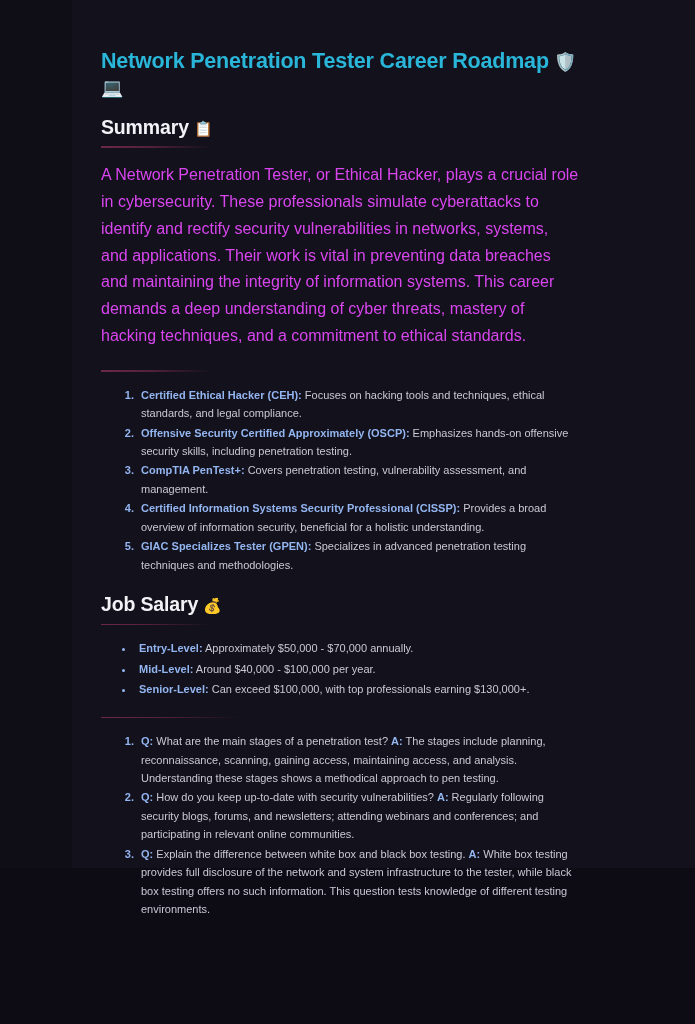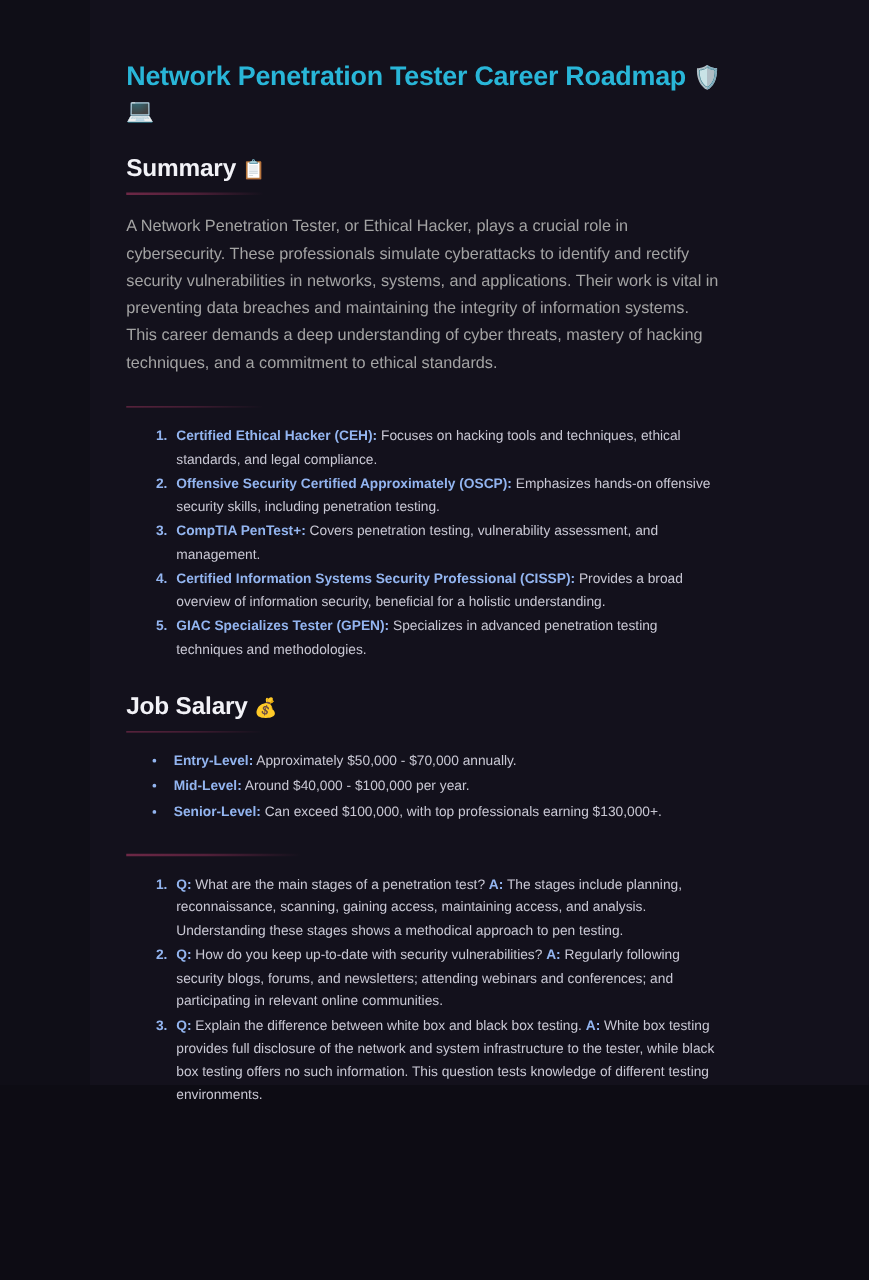--- a/index.html
+++ b/index.html
@@ -75,22 +75,22 @@
   .rule {
     height: 1.5px;
     width: 110px;
     background: linear-gradient(to right, #6d2846 0%, #53203a 45%, rgba(40,20,35,0) 100%);
     margin: 0 0 14px 0;
     border: 0;
   }
   .rule.wide { width: 140px; }
 
   p.body-text {
-    color: #a3a3a3;
-    font-size: 13px;
+    color: #d946ef;
+    font-size: 16px;
     line-height: 1.68;
     margin: 0 0 20px 0;
   }
 
   ol.num-list, ul.bullet-list {
     margin: 0 0 18px 0;
     padding-left: 36px;
     color: #c9c8d4;
     font-size: 11px;
     line-height: 1.68;
@@ -112,21 +112,21 @@
     font-weight: bold;
   }
   .qa-tag {
     color: #93b5f0;
     font-weight: bold;
   }
 
   .qa-list { margin-bottom: 0; }
   .qa-list > li { margin-bottom: 1px; }
 
-  .section-block { margin-bottom: 8px; margin-top: 24px; }
+  .section-block { margin-bottom: 8px; }
   .salary-block ul.bullet-list > li { margin-bottom: 2px; }
 </style>
 </head>
 <body>
 
 <div class="page">
   <div class="gutter-left"></div>
 
   <div class="content">
 

